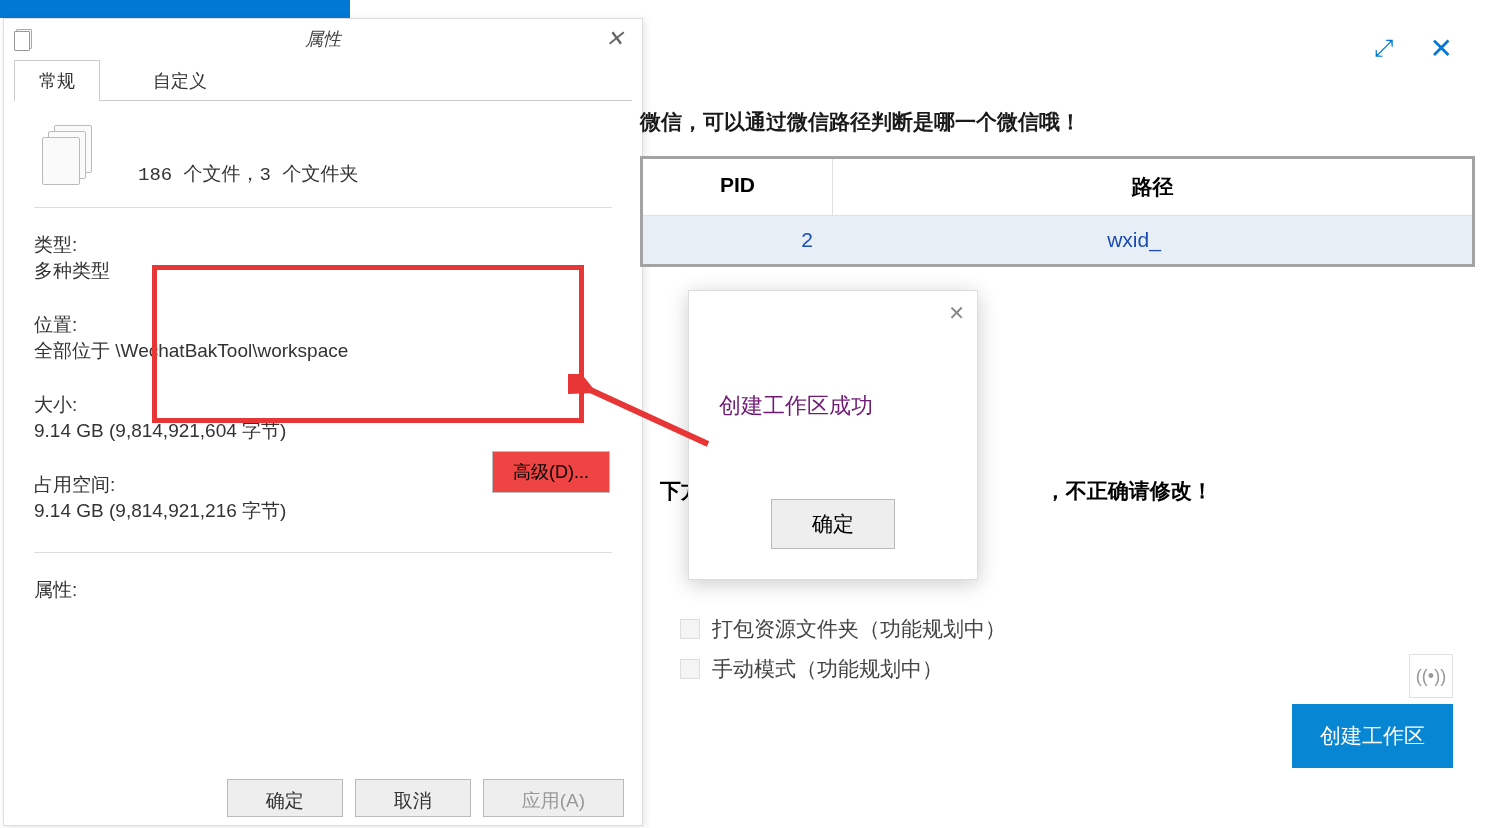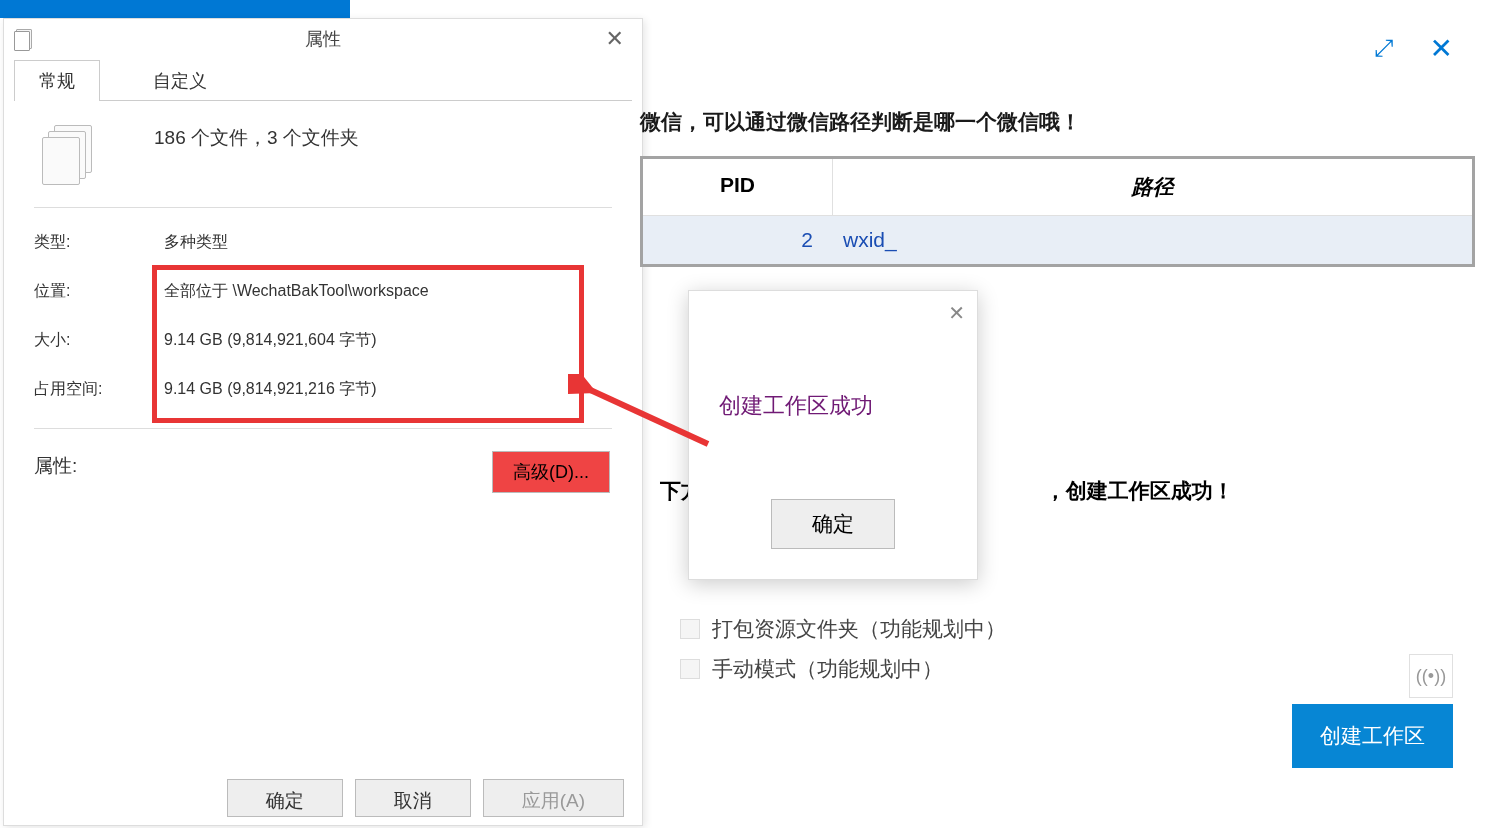--- a/index.html
+++ b/index.html
@@ -3,44 +3,44 @@
   <meta charset="utf-8">
   <style>
     * { box-sizing: border-box; margin: 0; padding: 0; }
     body { font-family: "Microsoft YaHei", "Segoe UI", sans-serif; font-size: 14px; background: #fff; width: 1493px; height: 828px; position: relative; overflow: hidden; }
     
     
     .top-blue-bar { position: absolute; top: 0; left: 0; width: 350px; height: 18px; background: #0078d4; }
     
     
     .props-dialog { position: absolute; left: 3px; top: 18px; width: 640px; height: 808px; background: #fff; border: 1px solid #ddd; box-shadow: 2px 2px 8px rgba(0,0,0,0.1); }
-    .props-titlebar { height: 40px; display: flex; align-items: center; justify-content: space-between; padding: 0 10px; }
+    .props-titlebar { height: 40px; display: flex; align-items: center; justify-content: space-between; padding: 0 10px; font-style: italic; }
     .props-title-left { display: flex; align-items: center; gap: 10px; }
     .folder-stack-icon { width: 20px; height: 20px; position: relative; }
     .folder-stack-icon::before { content: ''; position: absolute; width: 14px; height: 18px; background: #f5f5f5; border: 1px solid #aaa; border-radius: 1px; left: 2px; top: 0; }
     .folder-stack-icon::after { content: ''; position: absolute; width: 14px; height: 18px; background: #fff; border: 1px solid #999; border-radius: 1px; left: 0; top: 2px; }
     .props-title-text { color: #444; font-size: 18px; position: absolute; left: 50%; transform: translateX(-50%); }
     .props-close { font-size: 22px; color: #666; cursor: pointer; padding: 4px 8px; }
     
     .props-tabs { display: flex; border-bottom: 1px solid #ccc; margin: 0 10px; gap: 28px; }
     .props-tab { padding: 8px 24px; font-size: 18px; cursor: pointer; border: 1px solid transparent; border-bottom: none; position: relative; bottom: -1px; color: #333; }
     .props-tab.active { border-color: #ccc; background: #fff; }
     
     .props-body { padding: 24px 30px; }
-    .props-header-row { display: flex; align-items: flex-start; gap: 56px; margin-bottom: 20px; }
+    .props-header-row { display: flex; align-items: flex-end; gap: 40px; margin-bottom: 20px; font-family: Liberation Mono, monospace; }
     .big-files-icon { width: 56px; height: 62px; position: relative; margin-left: 8px; }
     .big-files-icon .sheet { position: absolute; width: 38px; height: 48px; background: #fafafa; border: 1px solid #bbb; border-radius: 2px; }
     .big-files-icon .s1 { left: 12px; top: 0; }
     .big-files-icon .s2 { left: 6px; top: 6px; }
     .big-files-icon .s3 { left: 0; top: 12px; }
     .file-count { font-size: 19px; color: #333; }
     
     .props-divider { height: 1px; background: #ddd; margin: 12px 0 24px; }
     
-    .props-row { display: flex; align-items: baseline; margin-bottom: 28px; font-size: 16px; color: #333; }
+    .props-row { display: flex; align-items: baseline; margin-bottom: 28px; font-size: 19px; color: #333; flex-direction: column; }
     .props-label { width: 130px; color: #333; }
     .props-value { flex: 1; color: #333; }
     
     .red-box { position: absolute; border: 5px solid #e83535; left: 148px; top: 246px; width: 432px; height: 158px; pointer-events: none; }
     .check-group { display: flex; align-items: center; gap: 10px; }
     .checkbox-sq { width: 18px; height: 18px; border: 2px solid #333; background: #fff; cursor: pointer; }
     
     .advanced-btn { position: absolute; right: 32px; top: 432px; padding: 8px 20px; background: #ef4444; border: 1px solid #bbb; cursor: pointer; font-size: 18px; }
     
     .props-footer { position: absolute; bottom: 0; left: 0; right: 0; height: 54px; display: flex; justify-content: flex-end; gap: 12px; padding: 8px 18px; }
@@ -52,25 +52,25 @@
     .app-titlebar { height: 60px; display: flex; justify-content: flex-end; align-items: center; gap: 20px; padding-right: 30px; }
     .app-icon-btn { font-size: 24px; color: #0078d4; cursor: pointer; padding: 6px; }
     .app-close-btn { font-size: 28px; color: #0078d4; cursor: pointer; padding: 6px 10px; }
     
     .hint-text { font-size: 21px; font-weight: bold; color: #1a1a1a; margin: 30px 0 20px 0; }
     
     .data-table { border: 3px solid #a3a3a3; margin-right: 18px; }
     .table-header { display: flex; background: #fff; border-bottom: 1px solid #e0e0e0; }
     .th { padding: 14px 10px; font-size: 21px; font-weight: bold; text-align: center; border-right: 1px solid #e0e0e0; }
     .th-pid { width: 190px; }
-    .th-path { flex: 1; border-right: none; font-style: italic; }
+    .th-path { flex: 1; border-right: none; }
     .table-row { display: flex; background: #e8eef6; }
     .td { padding: 12px 10px; font-size: 21px; color: #1a4db3; text-align: center; }
     .td-pid { width: 190px; text-align: right; padding-right: 20px; }
-    .td-path { flex: 1; text-align: left; padding-right: 47px; }
+    .td-path { flex: 1; text-align: center; padding-right: 47px; }
     
     .lower-hint { font-size: 21px; font-weight: bold; margin-top: 210px; margin-left: 20px; }
     
     .check-list { margin-left: 40px; margin-top: 110px; }
     .check-item { display: flex; align-items: center; gap: 12px; margin-bottom: 12px; font-size: 21px; color: #444; }
     .sq { width: 20px; height: 20px; border: 1px solid #ddd; background: #f5f5f5; }
     
     .create-btn { position: absolute; right: 40px; bottom: 60px; padding: 18px 28px; background: #0786d4; color: #fff; font-size: 21px; border: none; cursor: pointer; }
     .antenna-icon { position: absolute; right: 40px; bottom: 130px; width: 44px; height: 44px; background: #fff; border: 1px solid #e0e0e0; display: flex; align-items: center; justify-content: center; color: #999; font-size: 18px; }
     
@@ -163,21 +163,21 @@
     </div>
     <div class="table-row">
       <div class="td td-pid">2</div>
       <div class="td td-path">wxid_</div>
     </div>
   </div>
 
   <div class="lower-hint">
     <span>下方自</span>
     <span style="display:inline-block; width:310px;"></span>
-    <span>，创建工作区成功！</span>
+    <span>，不正确请修改！</span>
   </div>
 
   <div class="check-list">
     <div class="check-item">
       <div class="sq"></div>
       <span>打包资源文件夹（功能规划中）</span>
     </div>
     <div class="check-item">
       <div class="sq"></div>
       <span>手动模式（功能规划中）</span>

